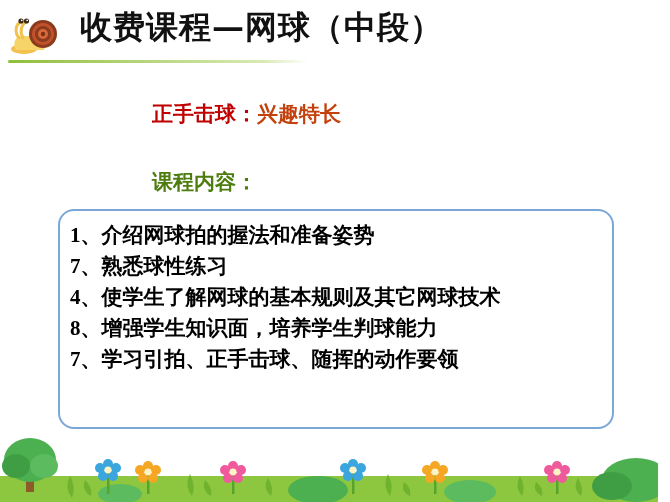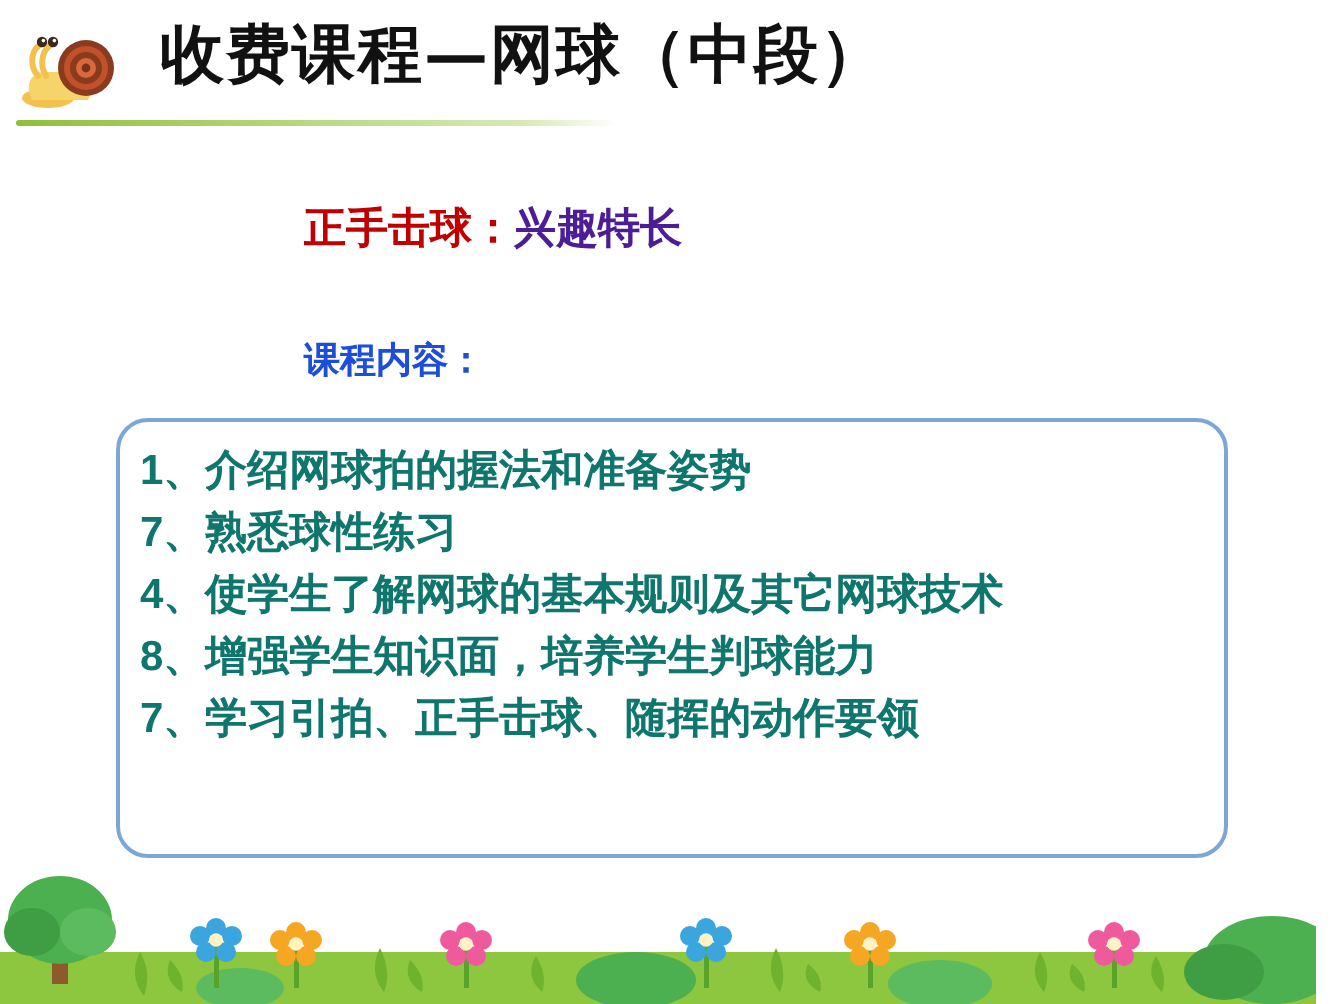--- a/index.html
+++ b/index.html
@@ -60,30 +60,30 @@
     position: absolute;
     left: 152px;
     top: 100px;
     font-family: "DejaVu Serif", serif;
     font-weight: bold;
     font-size: 21px;
     color: #c00000;
     white-space: nowrap;
   }
   .label-type .val {
-    color: #4c1d95;
+    color: #c2410c;
   }
   .label-content {
     position: absolute;
     left: 152px;
     top: 168px;
     font-family: "DejaVu Serif", serif;
     font-weight: bold;
-    font-size: 18px;
-    color: #1d4ed8;
+    font-size: 21px;
+    color: #4d7c0f;
     white-space: nowrap;
   }
   
   .content-box {
     position: absolute;
     left: 58px;
     top: 209px;
     width: 556px;
     height: 220px;
     border: 2px solid #7ba7d7;
@@ -91,25 +91,25 @@
     background: #ffffff;
     box-sizing: border-box;
   }
   .list {
     position: absolute;
     left: 70px;
     top: 220px;
     width: 540px;
   }
   .list-item {
-    font-family: Liberation Sans, sans-serif;
+    font-family: Liberation Serif, serif;
     font-weight: bold;
     font-size: 21px;
     line-height: 31px;
-    color: #0f766e;
+    color: #000000;
     white-space: nowrap;
   }
   
   .bottom-band {
     position: absolute;
     left: 0;
     bottom: 0;
     width: 670px;
     height: 78px;
   }

